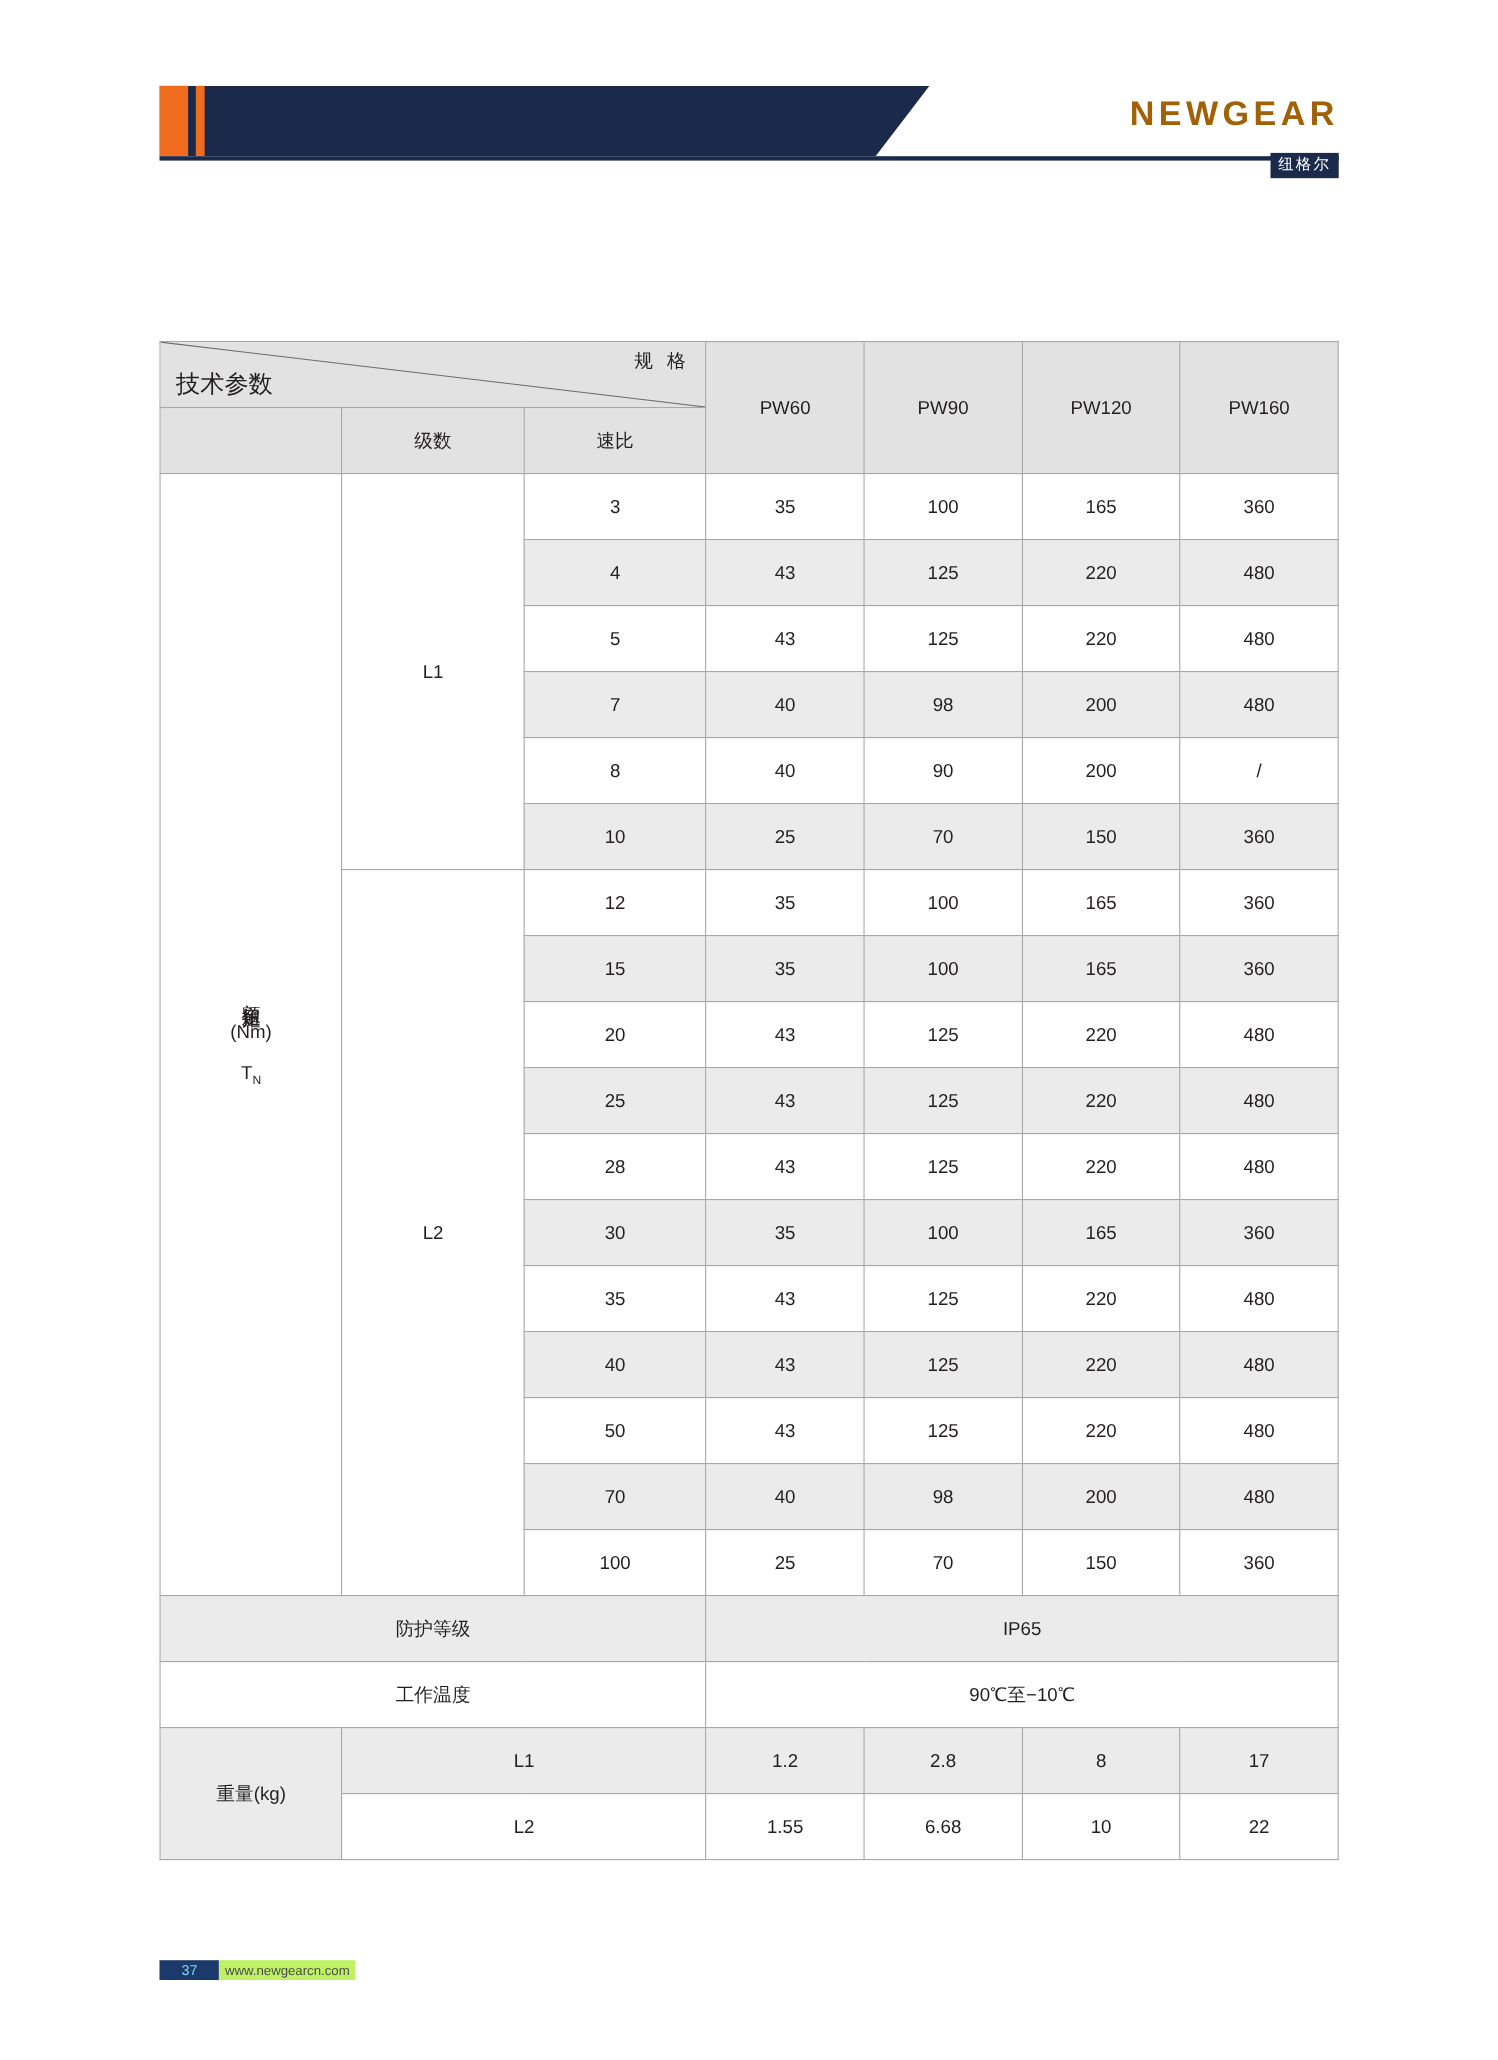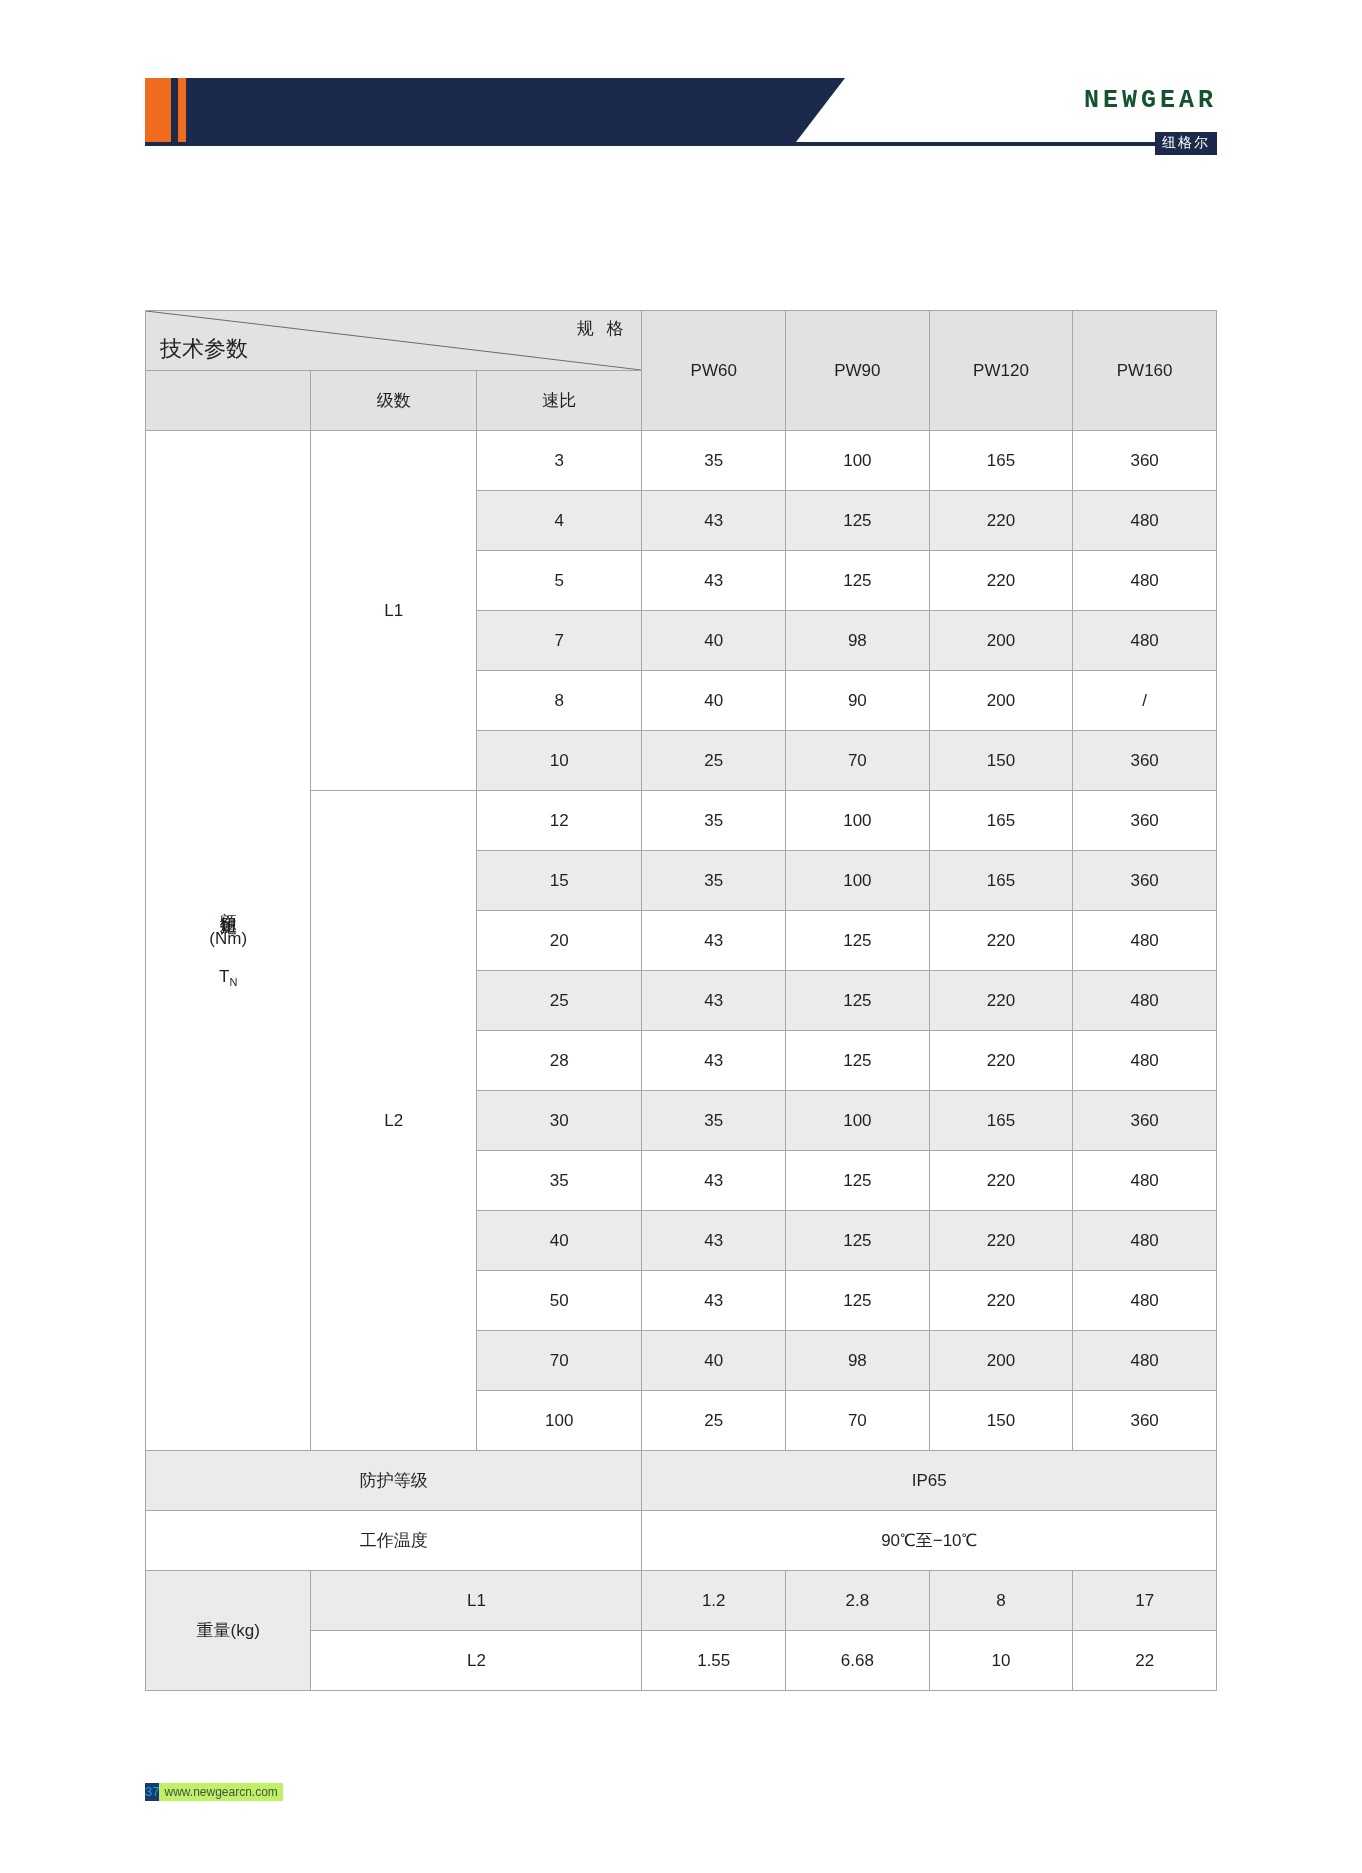--- a/index.html
+++ b/index.html
@@ -75,25 +75,24 @@
     height: 4px;
     background: #1b2a4a;
   }
   .brand {
     position: absolute;
     right: 145px;
     top: 8px;
     text-align: right;
   }
   .brand-name {
-    font-size: 25px;
+    font-size: 31px;
     font-weight: bold;
-    color: #14532d;
+    color: #a16207;
     letter-spacing: 4px;
-    font-family: Liberation Mono, monospace;
   }
   .brand-sub {
     margin-top: 17px;
     display: inline-block;
     background: #1b2a4a;
     color: #ffffff;
     font-size: 14px;
     letter-spacing: 2px;
     padding: 2px 7px 3px 7px;
   }
@@ -172,24 +171,24 @@
   .footer {
     position: absolute;
     left: 145px;
     top: 1782px;
     width: 600px;
     height: 20px;
   }
   .pagenum {
     display: inline-block;
     background: #1b3a6b;
-    color: #0ea5e9;
+    color: #7dd3fc;
     font-size: 13px;
     line-height: 18px;
-    padding: 0 0;
+    padding: 0 20px;
     vertical-align: middle;
   }
   .siteurl {
     display: inline-block;
     background: #bef264;
     color: #4d4d4d;
     font-size: 12px;
     line-height: 18px;
     padding: 0 5px;
     vertical-align: middle;

